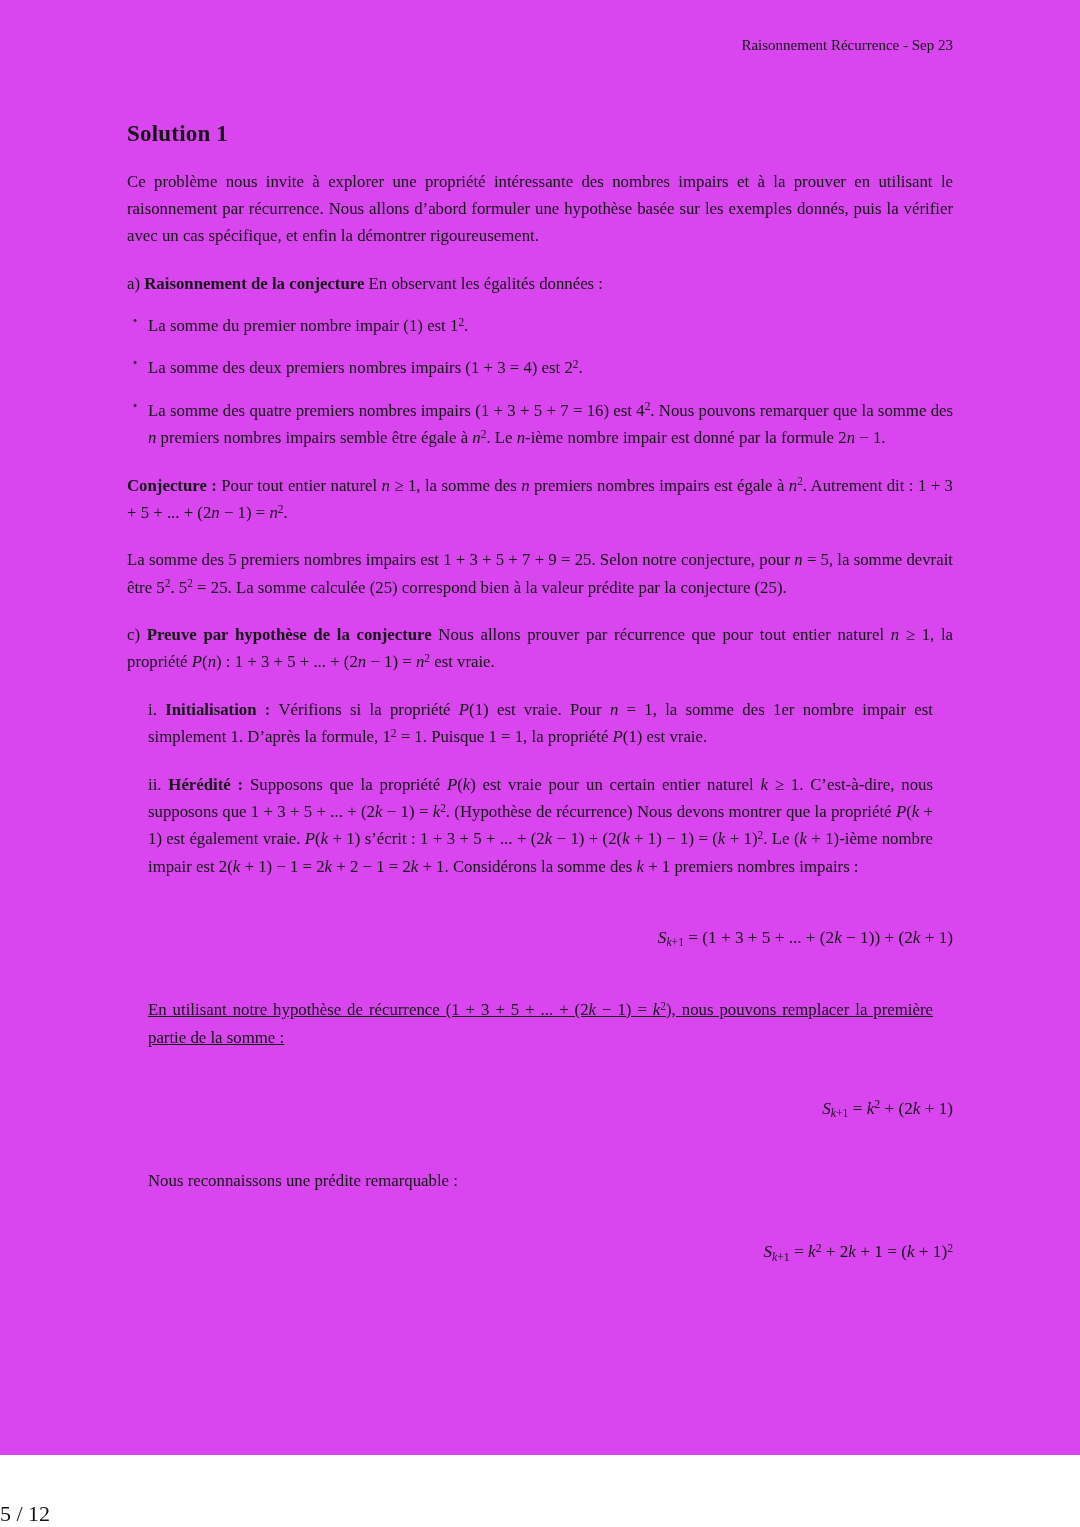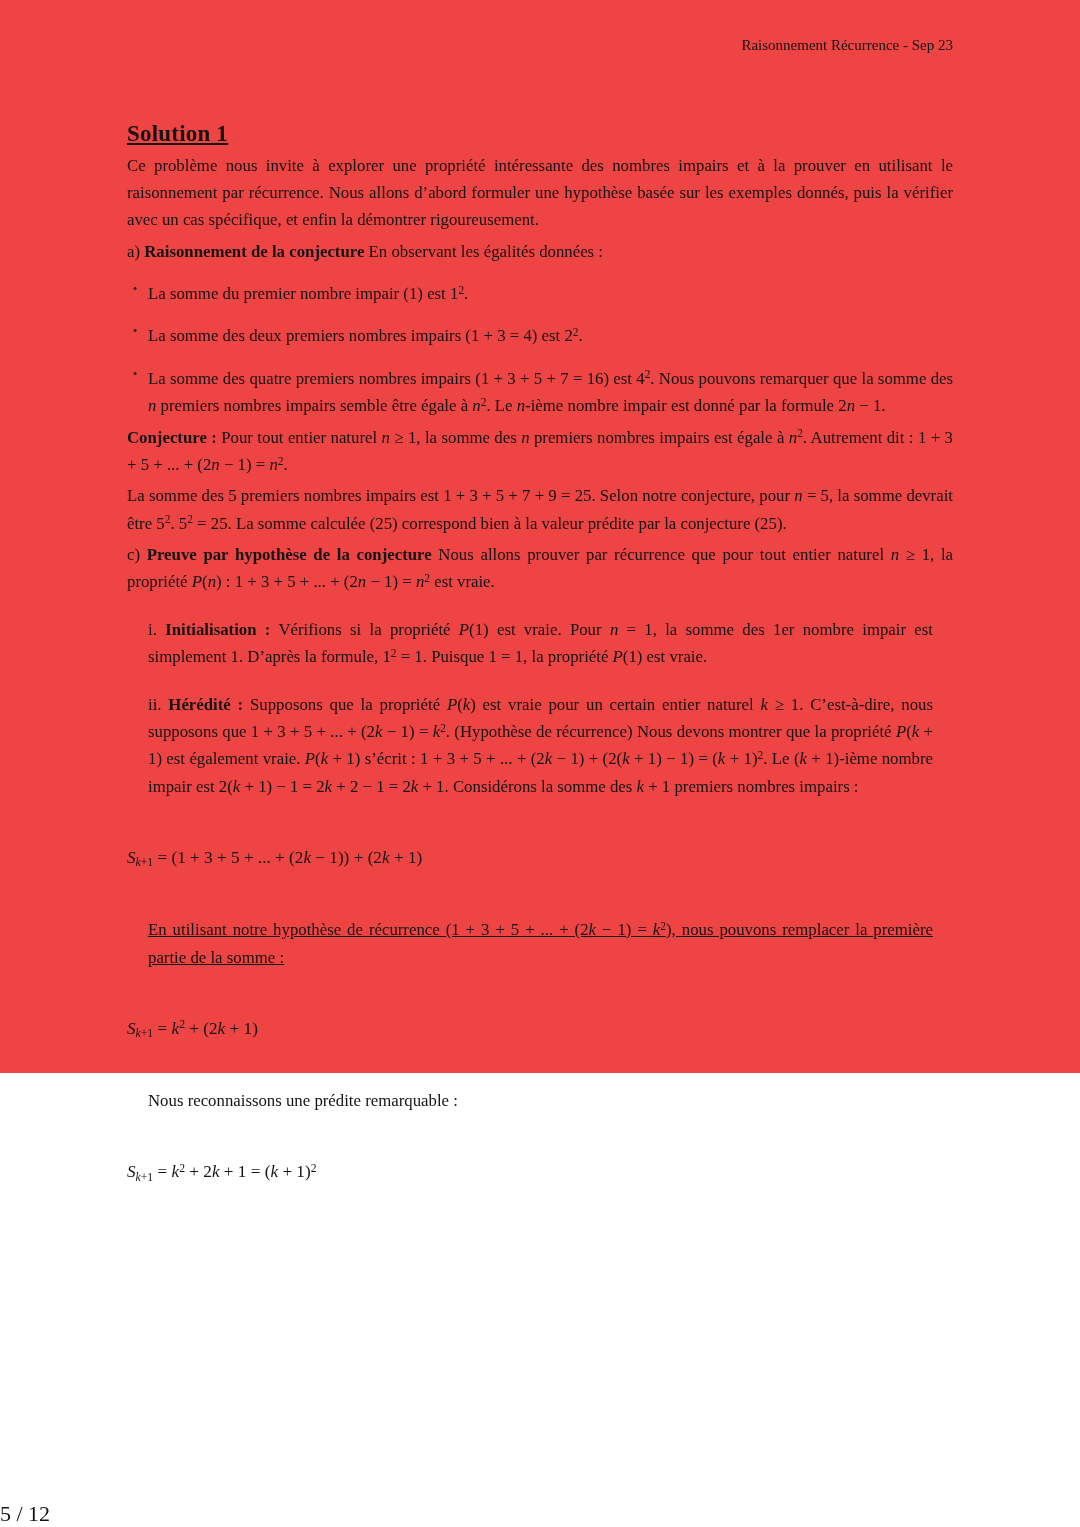--- a/index.html
+++ b/index.html
@@ -1,41 +1,40 @@
 <!DOCTYPE html>
 <html><head>
 <meta charset="utf-8">
 <style>
   html, body { margin:0; padding:0; background:#ffffff; }
   body { width:1080px; height:1527px; overflow:hidden; }
   .page {
     position:relative;
-    width:1080px; height:1073px;
-    background:#ef4444;
+    width:1080px; height:1455px;
+    background:#d946ef;
     box-sizing:border-box;
     padding:36px 127px 0 127px;
     color:#141414;
     font-family:"Liberation Serif","DejaVu Serif",serif;
     font-size:16.8px;
     line-height:1.63;
   }
   .header {
     text-align:right;
     font-size:15px;
     line-height:1.2;
   }
   h1.title {
     font-size:23px;
     font-weight:bold;
     margin:66px 0 0 0;
     line-height:1.2;
     letter-spacing:0.2px;
-    text-decoration:underline;
   }
-  p { margin:4px 0 0 0; text-align:justify; }
+  p { margin:20px 0 0 0; text-align:justify; }
   ul.bullets {
     list-style:none;
     margin:12px 0 0 0;
     padding:0 0 0 21px;
   }
   ul.bullets li {
     position:relative;
     text-align:justify;
     margin:15px 0 0 0;
   }
@@ -43,21 +42,21 @@
     content:"•";
     position:absolute;
     left:-15px;
     top:0;
     font-size:12px;
   }
   .sub {
     margin:20px 20px 0 21px;
   }
   .eq {
-    text-align:left;
+    text-align:right;
     margin:44px 0 44px 0;
     font-size:17.2px;
   }
   sup { font-size:68%; line-height:0; vertical-align:baseline; position:relative; top:-0.48em; }
   sub { font-size:68%; line-height:0; vertical-align:baseline; position:relative; top:0.28em; }
   i.mv { font-style:italic; }
   b { font-weight:bold; }
   .footer {
     position:absolute;
     top:1496px;

